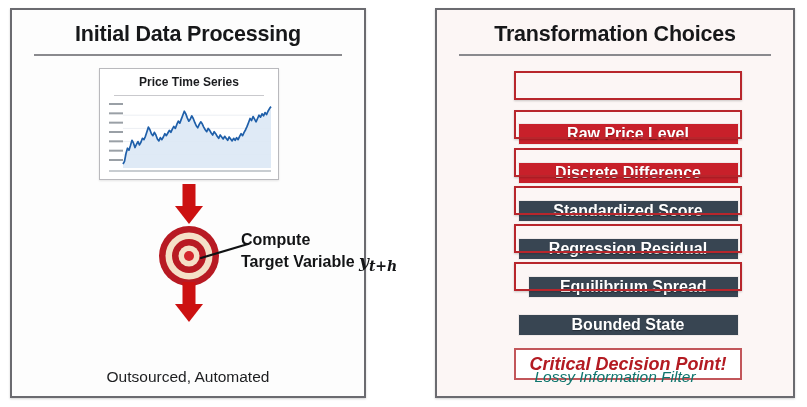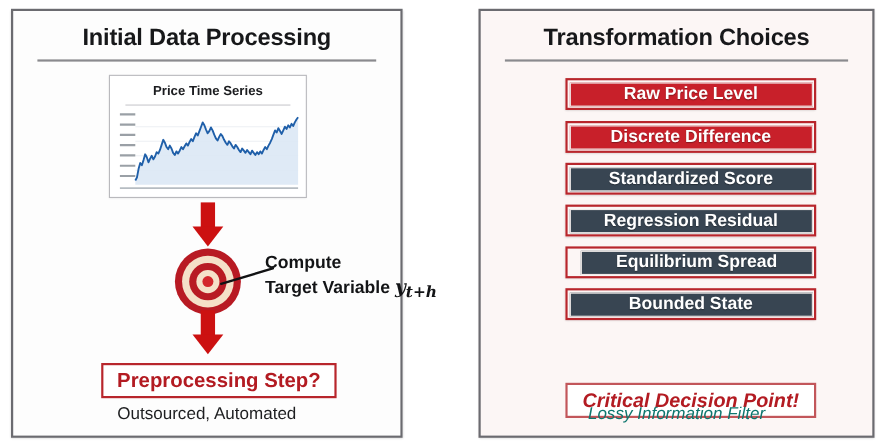--- a/index.html
+++ b/index.html
@@ -222,20 +222,21 @@
     height: 100%;
     box-sizing: border-box;
     border: 1px solid #f0eae9;
     display: flex;
     align-items: center;
     justify-content: center;
     font-size: 16px;
     font-weight: bold;
     color: #ffffff;
     text-shadow: 0 1px 1px rgba(0,0,0,0.35);
+    margin-top: 48px;
   }
   .pill.red .pill-inner   { background: #c8202a; }
   .pill.dark .pill-inner  { background: #384552; }
 
   .pill-0 { top: 61px; }
   .pill-1 { top: 100px; }
   .pill-2 { top: 138px; }
   .pill-3 { top: 176px; }
   .pill-4 { top: 214px; padding-left: 12px; }
   .pill-5 { top: 252px; }
@@ -323,23 +324,20 @@
       <span>Compute</span><br>
       <span>Target Variable</span>
       <span class="var">y</span><span class="sub">t+h</span>
     </div>
 
     <div class="arrow-down arrow-2">
       <div class="shaft"></div>
       <div class="head"></div>
     </div>
 
-    <div class="outcome-box">
-      <span>Preprocessing Step?</span>
-    </div>
     <div class="outcome-caption">Outsourced, Automated</div>
   </div>
 
   <div class="panel panel-right">
 
     <div class="panel-title">Transformation Choices</div>
     <div class="title-rule"></div>
 
     <div id="pill-list">
         <div class="pill red pill-0">

